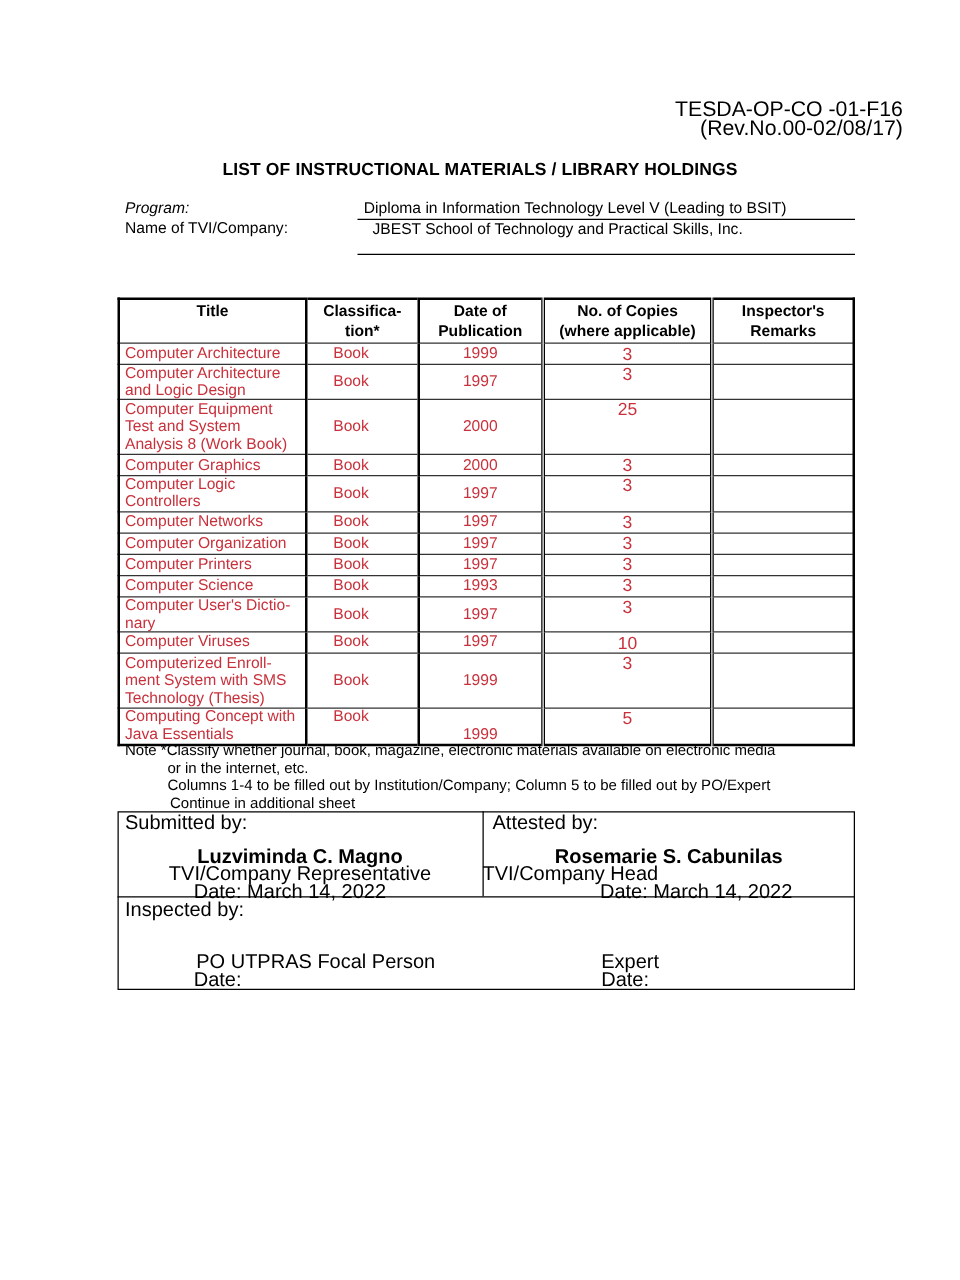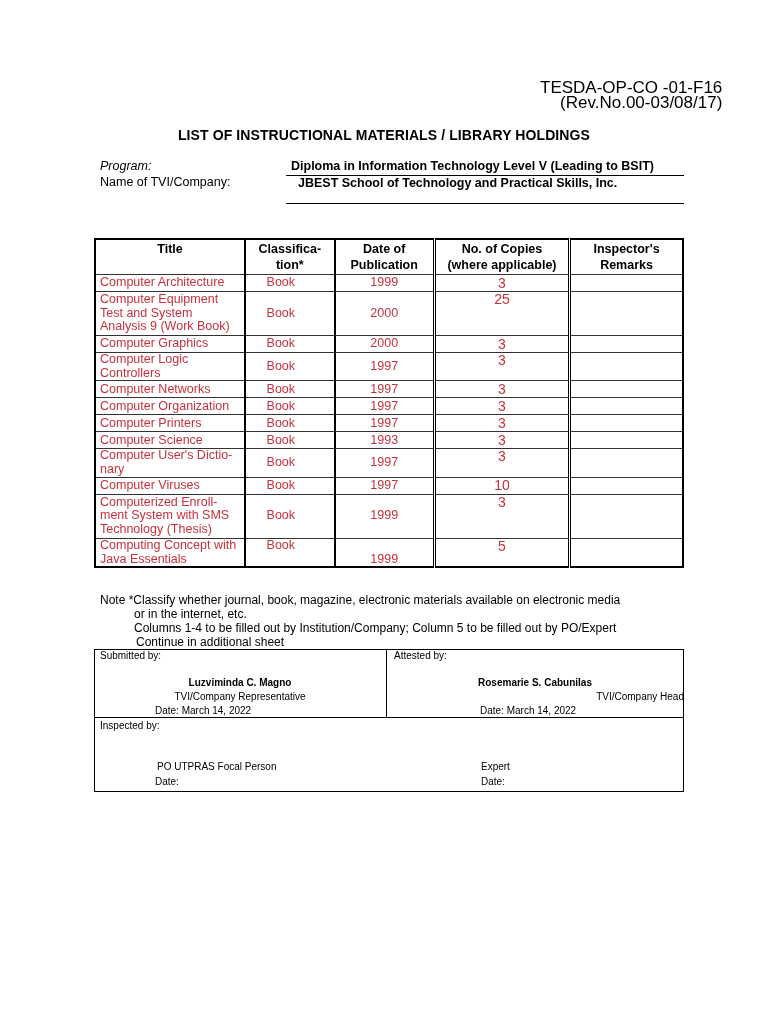--- a/index.html
+++ b/index.html
@@ -2,21 +2,21 @@
 <html><head>
 <meta charset="utf-8">
 <style>
   html, body { margin: 0; padding: 0; background: #ffffff; }
   body { width: 768px; height: 1024px; position: relative; font-family: "Liberation Sans", sans-serif; color: #000; overflow: hidden; }
   .abs { position: absolute; }
   .formcode { left: 540px; top: 80px; font-size: 17px; line-height: 15px; text-align: right; }
   .formcode div:nth-child(2) { padding-left: 4px; }
   .doc-title { left: 0; width: 768px; top: 127px; text-align: center; font-weight: bold; font-size: 14px; letter-spacing: 0.1px; }
   .info-label { left: 100px; font-size: 12.5px; }
-  .info-value { font-weight: bold; font-size: 12.5px; }
+  .info-value { font-weight: normal; font-size: 12.5px; }
   .uline { height: 0; border-top: 1.3px solid #000; }
   table.holdings { position: absolute; left: 94px; top: 238px; width: 590px; border-collapse: collapse; font-size: 12.5px; }
   table.holdings th, table.holdings td { border: 1px solid #333; padding: 0 4px; vertical-align: middle; }
   table.holdings th { font-weight: bold; line-height: 16px; text-align: center; padding-top: 1px; padding-bottom: 1px; }
   table.holdings { border: 2px solid #000; }
   table.holdings .c1 { width: 142px; }
   table.holdings .c2 { width: 80px; }
   table.holdings .c3 { width: 90px; }
   table.holdings .c4 { width: 126px; }
   table.holdings .c5 { width: 104px; }
@@ -27,29 +27,29 @@
   table.holdings td.copies { text-align: center; vertical-align: top; font-size: 14px; line-height: 15px; }
   table.holdings td.copies.mid { vertical-align: middle; }
   table.holdings .dbl-left { border-left: 3px double #000; margin-top: 32px; }
   table.holdings .thick-left { border-left: 2px solid #000; }
   .note { left: 100px; top: 593px; font-size: 12px; line-height: 14px; }
   .note .ind { padding-left: 34px; }
   .note .ind2 { padding-left: 36px; }
   .sig-box { left: 94px; top: 649px; width: 588px; height: 141px; border: 1.2px solid #000; font-size: 12px; }
   .sig-divider-v { left: 386px; top: 649px; height: 68px; border-left: 1.2px solid #000; }
   .sig-divider-h { left: 94px; top: 717px; width: 590px; border-top: 1.2px solid #000; }
-  .small { font-size: 10px; }
+  .small { font-size: 16px; }
   .bold { font-weight: bold; }
 </style>
 </head>
 <body>
 
 <div class="abs formcode">
   <div>TESDA-OP-CO -01-F16</div>
-  <div>(Rev.No.00-03/08/17)</div>
+  <div>(Rev.No.00-02/08/17)</div>
 </div>
 
 <div class="abs doc-title">LIST OF INSTRUCTIONAL MATERIALS / LIBRARY HOLDINGS</div>
 
 <div class="abs info-label" style="top:159px;font-style:italic;">Program:</div>
 <div class="abs info-value" style="left:291px; top:159px;">Diploma in Information Technology Level V (Leading to BSIT)</div>
 <div class="abs uline" style="left:286px; top:175px; width:398px;"></div>
 
 <div class="abs info-label" style="top:175px;">Name of TVI/Company:</div>
 <div class="abs info-value" style="left:298px; top:176px;text-align:center;">JBEST School of Technology and Practical Skills, Inc.</div>
@@ -66,22 +66,29 @@
     </tr>
   </thead>
   <tbody>
     <tr style="height:17px;">
       <td class="title">Computer Architecture</td>
       <td class="cls thick-left">Book</td>
       <td class="yr thick-left">1999</td>
       <td class="copies mid dbl-left">3</td>
       <td class="dbl-left"></td>
     </tr>
+    <tr style="height:28px;">
+      <td class="title">Computer Architecture and Logic Design</td>
+      <td class="cls thick-left">Book</td>
+      <td class="yr thick-left">1997</td>
+      <td class="copies dbl-left">3</td>
+      <td class="dbl-left"></td>
+    </tr>
     <tr style="height:44px;">
-      <td class="title">Computer Equipment Test and System Analysis 9 (Work Book)</td>
+      <td class="title">Computer Equipment Test and System Analysis 8 (Work Book)</td>
       <td class="cls thick-left">Book</td>
       <td class="yr thick-left">2000</td>
       <td class="copies dbl-left">25</td>
       <td class="dbl-left"></td>
     </tr>
     <tr style="height:17px;">
       <td class="title">Computer Graphics</td>
       <td class="cls thick-left">Book</td>
       <td class="yr thick-left">2000</td>
       <td class="copies mid dbl-left">3</td>
@@ -164,20 +171,20 @@
 <div class="abs sig-divider-v"></div>
 <div class="abs sig-divider-h"></div>
 
 <div class="abs small" style="left:100px; top:650px;">Submitted by:</div>
 <div class="abs small bold" style="left:94px; width:292px; top:677px; text-align:center;">Luzviminda C. Magno</div>
 <div class="abs small" style="left:94px; width:292px; top:691px; text-align:center;">TVI/Company Representative</div>
 <div class="abs small" style="left:155px; top:705px;">Date: March 14, 2022</div>
 
 <div class="abs small" style="left:394px; top:650px;">Attested by:</div>
 <div class="abs small bold" style="left:386px; width:298px; top:677px; text-align:center;">Rosemarie S. Cabunilas</div>
-<div class="abs small" style="left:386px; width:298px; top:691px; text-align:right;">TVI/Company Head</div>
+<div class="abs small" style="left:386px; width:298px; top:691px; text-align:left;">TVI/Company Head</div>
 <div class="abs small" style="left:480px; top:705px;">Date:  March 14, 2022</div>
 
 <div class="abs small" style="left:100px; top:720px;">Inspected by:</div>
 <div class="abs small" style="left:157px; top:761px;">PO UTPRAS Focal Person</div>
 <div class="abs small" style="left:155px; top:776px;">Date:</div>
 <div class="abs small" style="left:481px; top:761px;">Expert</div>
 <div class="abs small" style="left:481px; top:776px;">Date:</div>
 
 </body></html>

